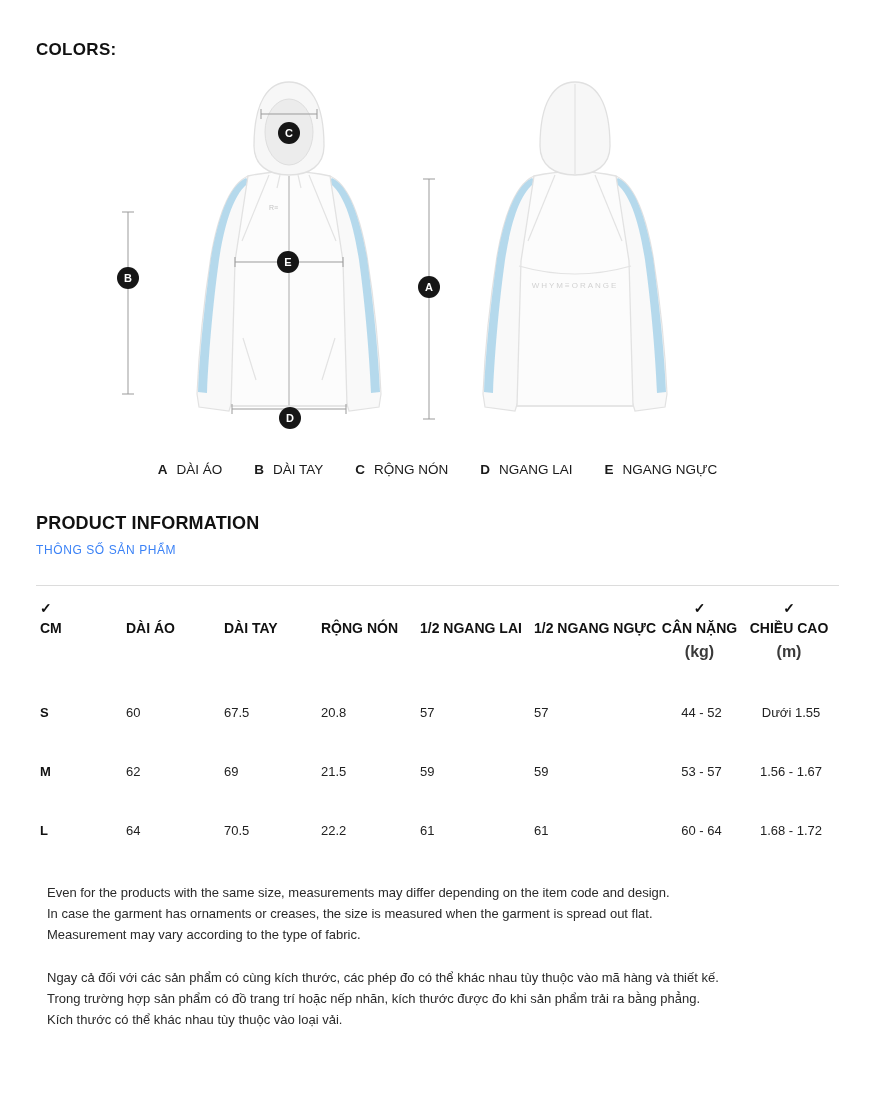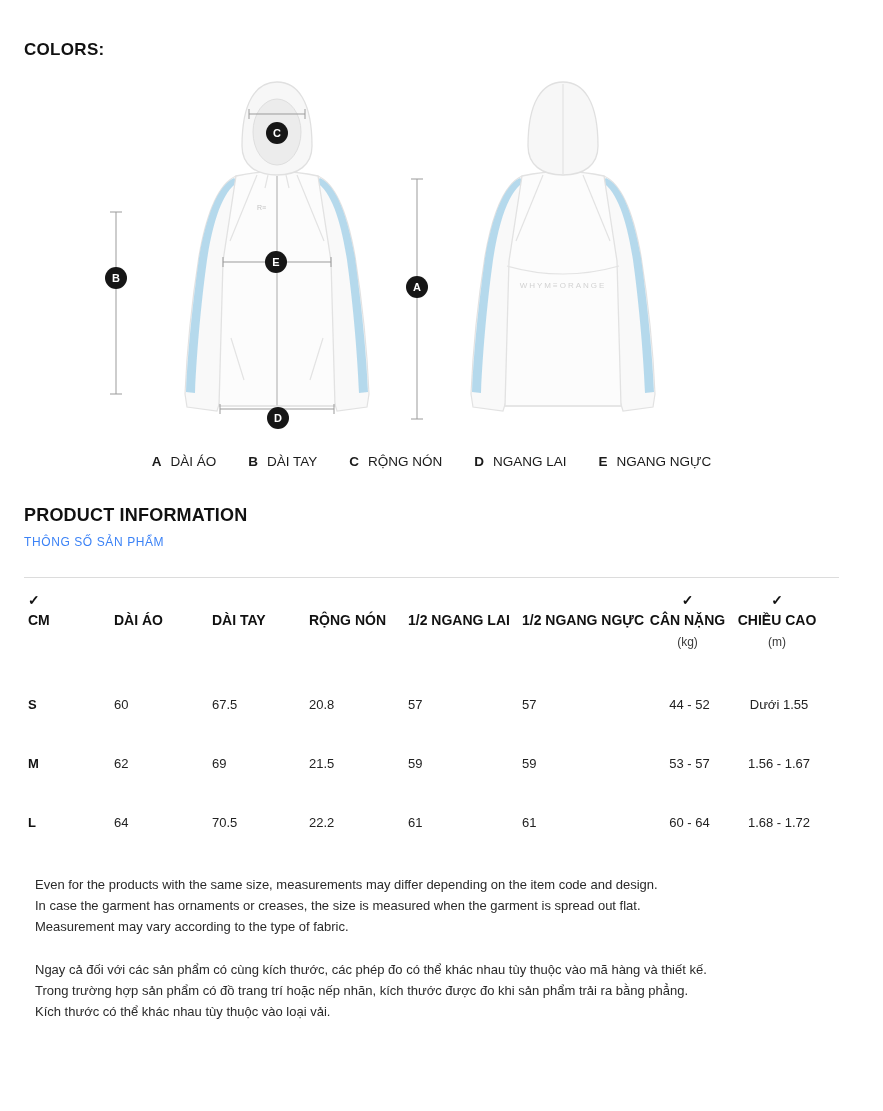--- a/index.html
+++ b/index.html
@@ -2,21 +2,21 @@
 <html><head>
 <meta charset="utf-8">
 <style>
   * { box-sizing: border-box; margin: 0; padding: 0; }
   html, body { background: #ffffff; }
   body {
     width: 883px; height: 1111px;
     font-family: "Liberation Sans", sans-serif;
     color: #111; position: relative; overflow: hidden;
   }
-  .page { padding: 40px 44px 0 24px; }
+  .page { padding: 40px 44px 0 36px; }
 
   .colors-heading { font-size: 17px; font-weight: 700; letter-spacing: .3px; }
 
   .diagram { position: relative; width: 660px; height: 378px; margin: 16px 0 0 36px; }
   .diagram svg { width: 660px; height: 378px; display: block; }
 
   .torso  { fill: #fcfcfc; stroke: #e2e2e2; stroke-width: 1.3; }
   .sleeve { fill: #f9f9f9; stroke: #e2e2e2; stroke-width: 1.2; }
   .stripe { fill: #a9d4ea; opacity: .85; }
   .hood   { fill: #f7f7f7; stroke: #e0e0e0; stroke-width: 1.3; }
@@ -27,38 +27,38 @@
   .marker circle { fill: #161616; }
   .marker text {
     fill: #fff; font-size: 11px; font-weight: 700;
     text-anchor: middle; dominant-baseline: central;
     font-family: "Liberation Sans", sans-serif;
   }
   .logo-front { font-size: 7px; fill: #c4c4c4; font-family: "Liberation Sans", sans-serif; }
   .logo-back  { font-size: 8px; fill: #d2d2d2; letter-spacing: 2px; text-anchor: middle;
                 font-family: "Liberation Sans", sans-serif; }
 
-  .legend { display: flex; justify-content: center; gap: 32px; margin-top: 0;
+  .legend { display: flex; justify-content: center; gap: 32px; margin-top: 8px;
             font-size: 13.5px; color: #1a1a1a; }
   .legend-item { white-space: nowrap; }
   .legend-key { font-weight: 700; margin-right: 9px; }
 
   .pi-heading { font-size: 18px; font-weight: 700; margin-top: 36px; letter-spacing: .2px; }
   .pi-sub { font-size: 12px; margin-top: 9px; letter-spacing: .6px; color: #3b82f6; }
 
   .size-table { margin-top: 28px; border-top: 1px solid #dcdcdc; padding-top: 14px; }
   .thead, .trow {
     display: grid;
     grid-template-columns: 86px 98px 97px 99px 114px 127px 85px 94px;
     align-items: start;
   }
   .th { padding-left: 4px; }
   .th .check { height: 20px; font-size: 14px; font-weight: 700; color: #111; }
   .th-label { height: 23px; font-size: 14px; font-weight: 700; white-space: nowrap; }
-  .th-sub { height: 16px; font-size: 12px; color: #3a3a3a; font-weight: 400; }
+  .th-sub { height: 16px; font-size: 16px; color: #3a3a3a; font-weight: 700; }
   .c-center { text-align: center; padding-left: 0; }
 
   .tbody { margin-top: 46px; }
   .trow { height: 59px; font-size: 13px; color: #222; }
   .td { padding-left: 4px; }
   .td.size { font-weight: 700; color: #111; }
 
   .notes { margin-left: 11px; font-size: 13px; line-height: 21px; color: #2a2a2a; }
   .notes-en { }
   .notes-vi { margin-top: 22px; }

